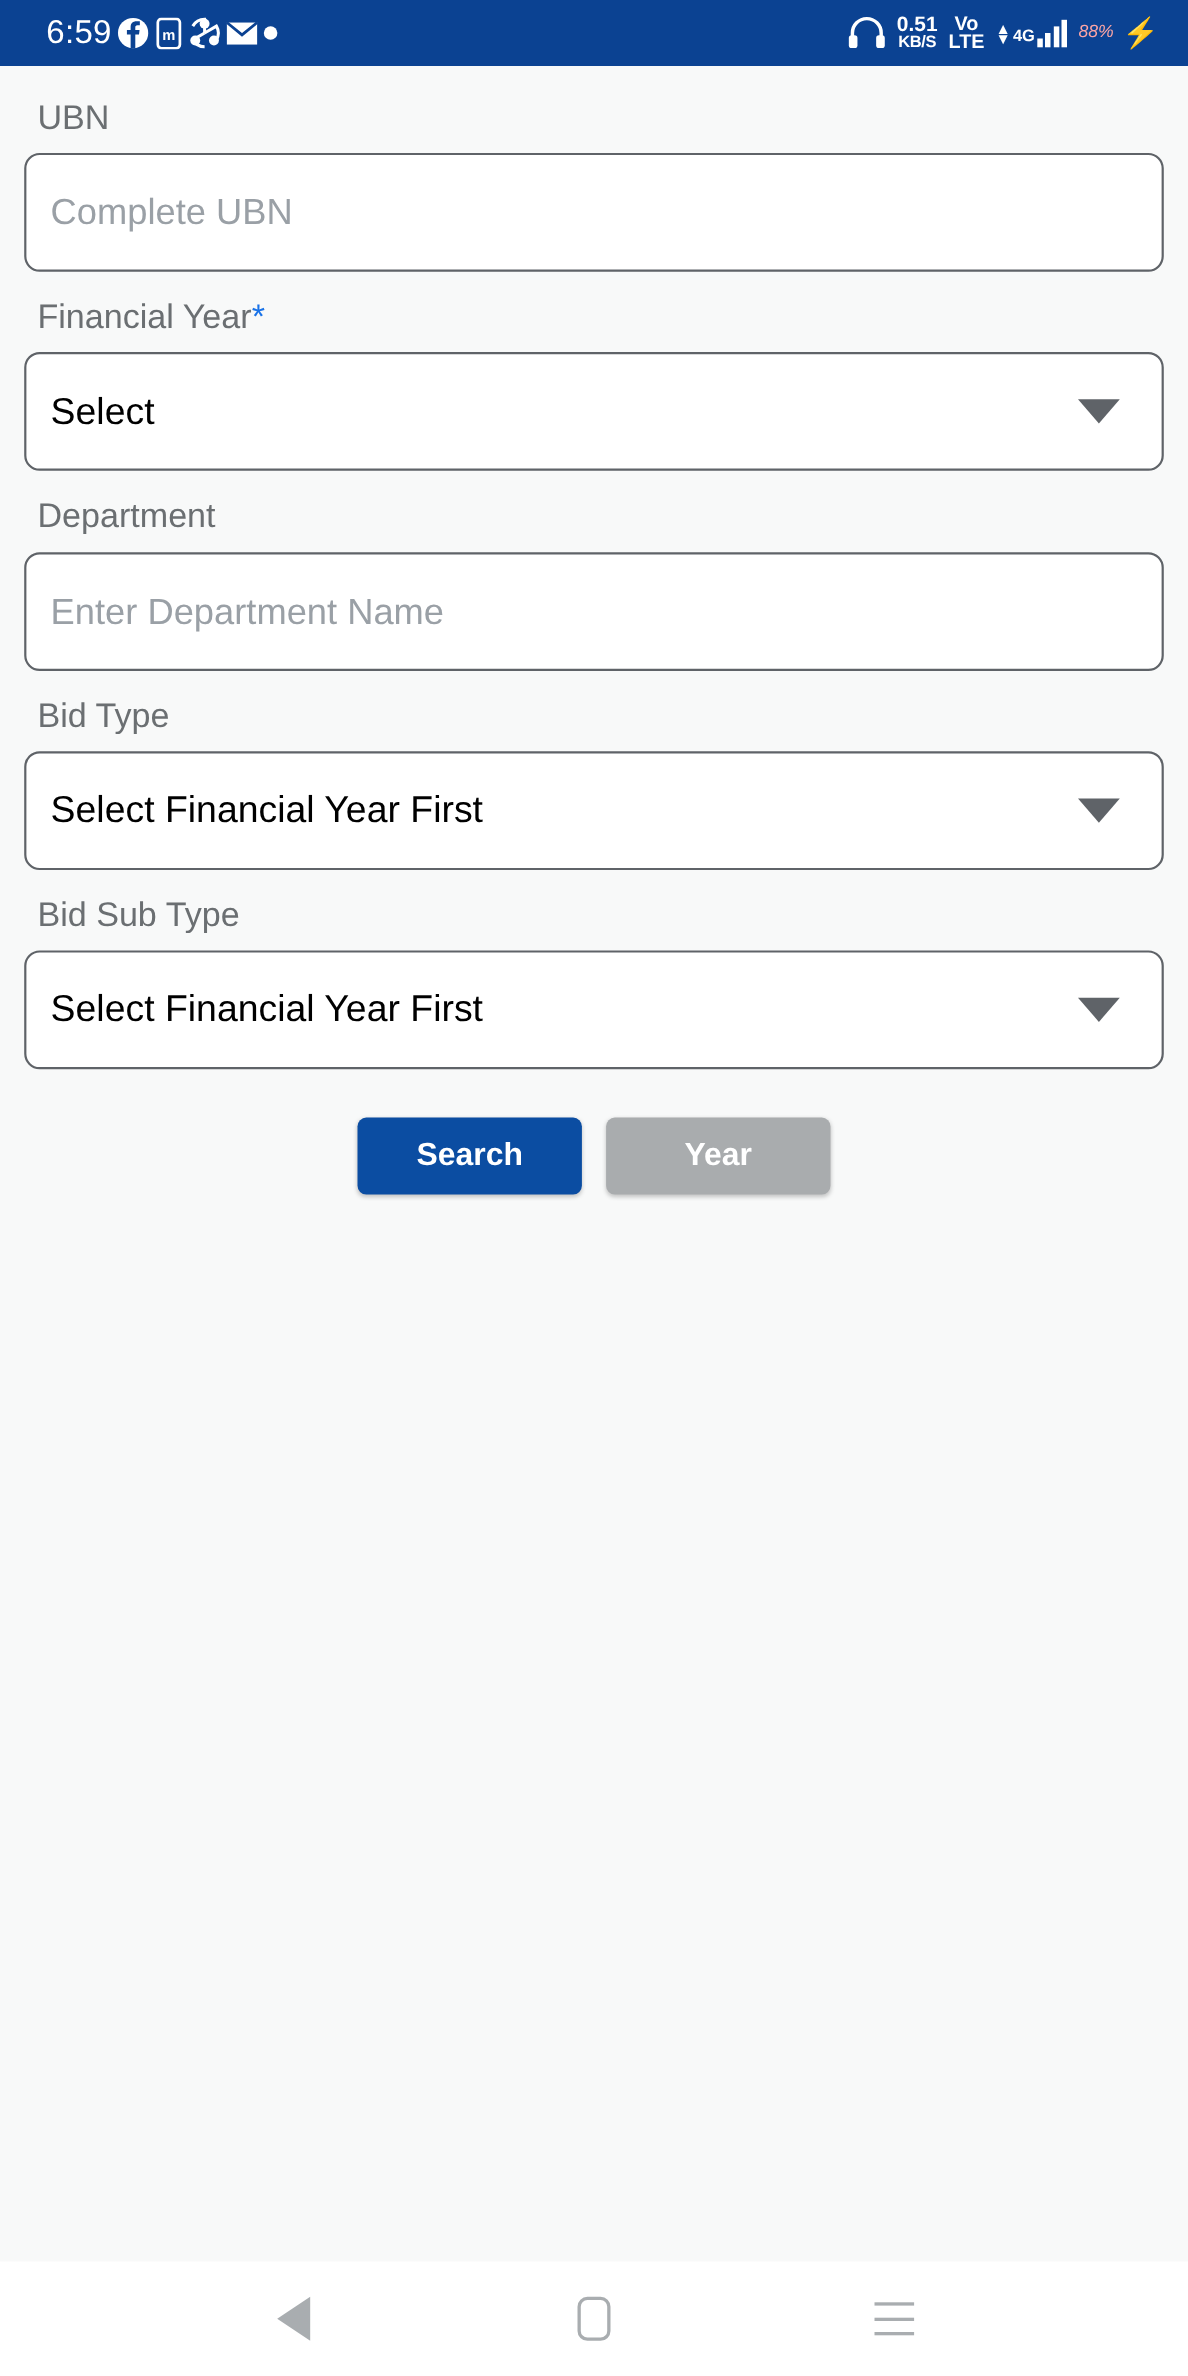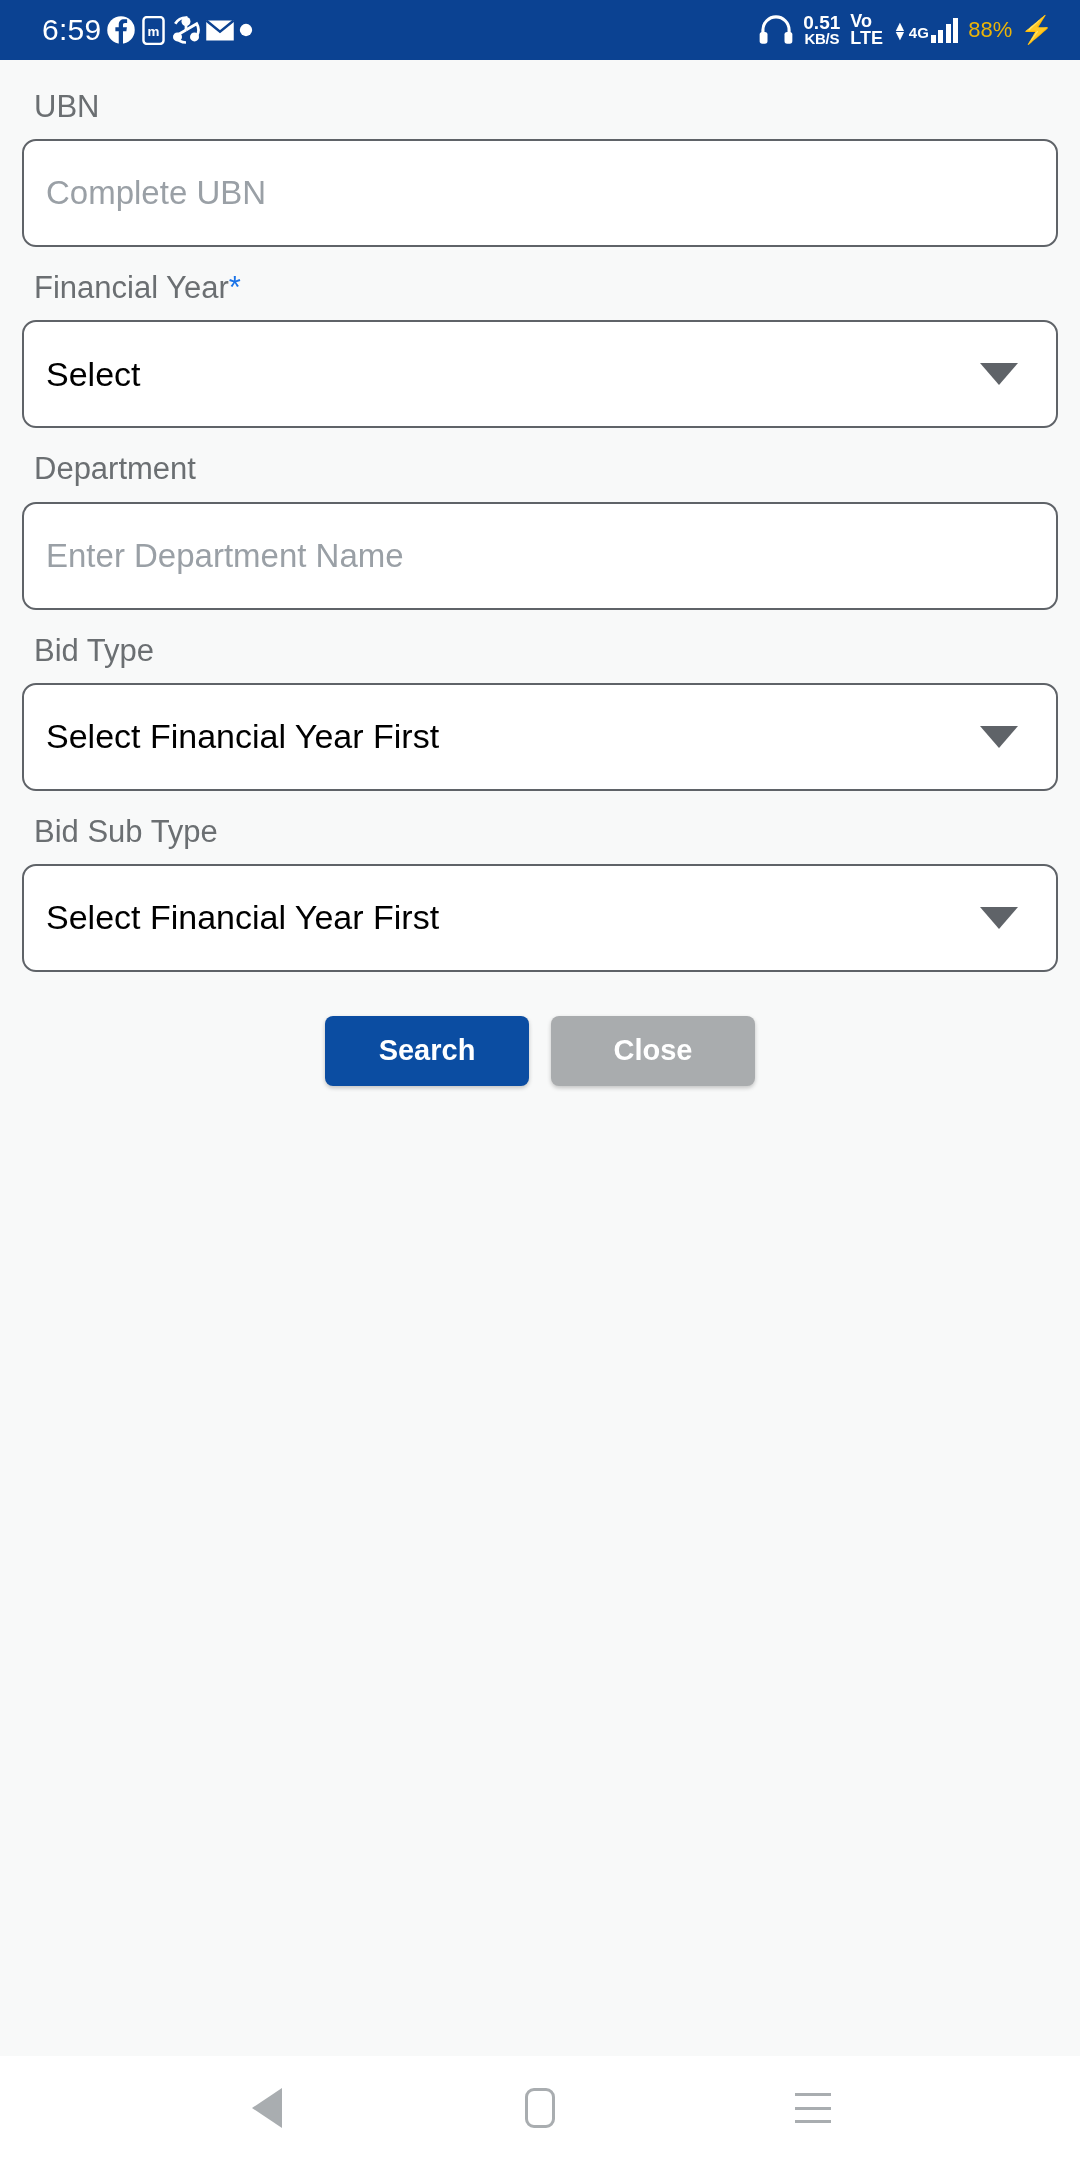--- a/index.html
+++ b/index.html
@@ -59,20 +59,21 @@
     line-height: 0.95;
     font-size: 19px;
     font-weight: bold;
     color: #ffffff;
   }
   .net-speed .u { font-size: 15px; letter-spacing: -0.3px; }
 
   .volte {
     display: flex;
     flex-direction: column;
+    align-items: center;
     line-height: 0.95;
     font-size: 18px;
     font-weight: bold;
     color: #ffffff;
   }
 
   .net-4g {
     display: flex;
     align-items: flex-end;
     gap: 2px;
@@ -87,21 +88,21 @@
   }
   .g4 { font-size: 15px; font-weight: bold; margin-bottom: 2px; }
 
   .bars { display: flex; align-items: flex-end; gap: 2.5px; height: 26px; }
   .bars i { width: 5px; background: #ffffff; display: block; }
   .bars i:nth-child(1) { height: 8px; }
   .bars i:nth-child(2) { height: 13px; }
   .bars i:nth-child(3) { height: 19px; }
   .bars i:nth-child(4) { height: 25px; }
 
-  .batt-text { font-size: 22px; font-weight: 400; color: #eab308; }
+  .batt-text { font-size: 16px; font-weight: 400; color: #fca5a5; font-style: italic; }
   .bolt { color: #2ee06a; font-size: 27px; line-height: 1; margin-left: -2px; }
 
   
   .app-bar {
     height: 94px;
     flex: 0 0 94px;
     background: #0a77fb;
     display: flex;
     align-items: center;
     padding: 0 30px 0 40px;
@@ -370,21 +371,21 @@
     <div class="gap-a"></div>
 
     <div class="field-label">Bid Sub Type</div>
     <div class="select-box">
       <span class="select-value">Select Financial Year First</span>
       <span class="caret"></span>
     </div>
 
     <div class="btn-row">
       <button class="btn btn-search">Search</button>
-      <button class="btn btn-close">Close</button>
+      <button class="btn btn-close">Year</button>
     </div>
 
   </div>
 
   <div class="nav-bar">
     <div class="nav-btn">
         <div class="nav-back"></div>
       </div>
     <div class="nav-btn">
         <div class="nav-home"></div>

